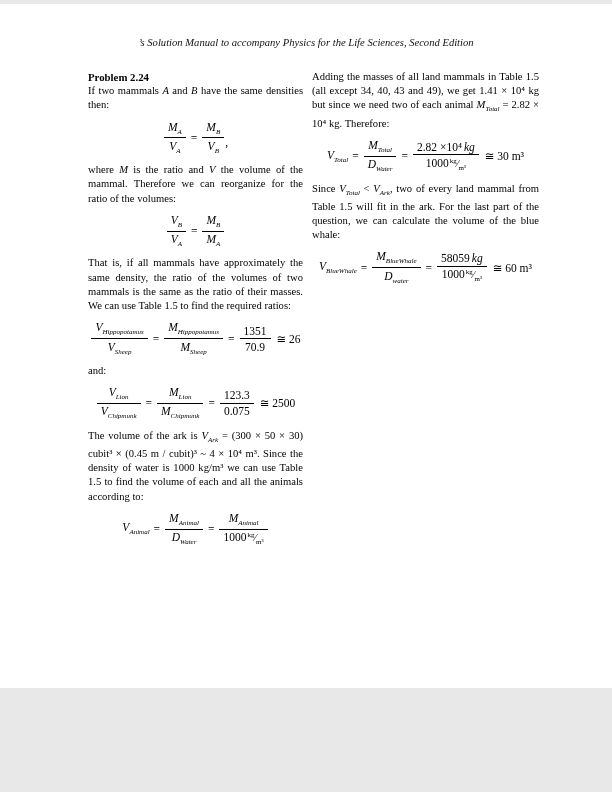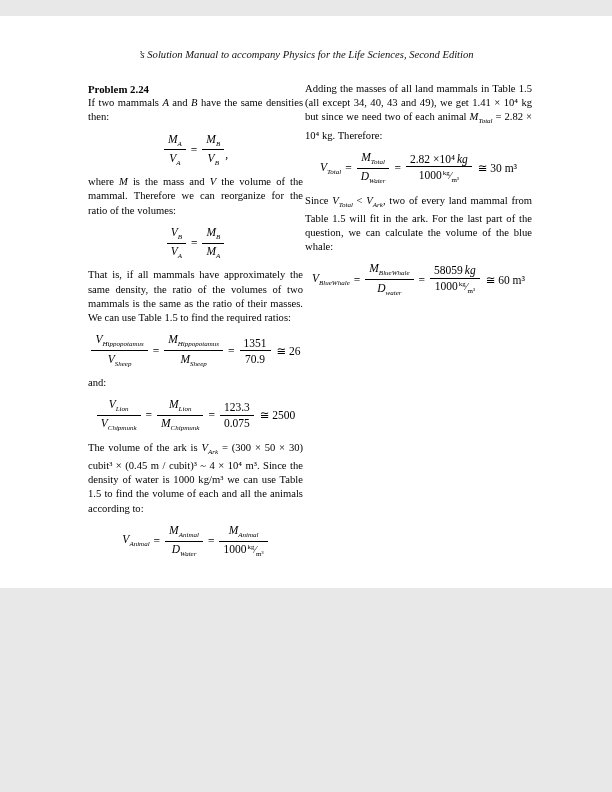--- a/index.html
+++ b/index.html
@@ -1,29 +1,29 @@
 <!DOCTYPE html>
 <html><head>
 <meta charset="utf-8">
 <style>
   html,body { margin:0; padding:0; background:#e8e8e8; }
   .page {
-    position:relative; width:612px; height:572px; margin:16px auto;
+    position:relative; width:612px; height:684px; margin:4px auto;
     background:#ffffff; overflow:hidden;
     font-family:"Liberation Serif","DejaVu Serif",serif; color:#000;
   }
   
   .header {
     position:absolute; top:33px; left:0; right:0;
     text-align:center; font-style:italic; font-size:10.6px; color:#111;
   }
   
   .col { position:absolute; top:66px; font-size:10.6px; line-height:14.2px; }
   .col-left  { left:88px;  width:215px; }
-  .col-right { left:305px; width:227px; }
+  .col-right { left:312px; width:227px; }
   .col p { margin:0; text-align:justify; }
   .prob-title { font-weight:bold; font-size:10.8px; text-align:left; margin:0 0 1px 0; }
   .var { font-style:italic; }
   .vsub { font-style:italic; font-size:7px; }
   
   .eq {
     display:flex; align-items:center; justify-content:center;
     margin:8px 0; font-size:11.5px; line-height:normal; text-align:center;
   }
   .eq .op { margin:0 4px; }
@@ -70,21 +70,21 @@
           <span class="fd"><span class="var">V</span><sub class="vsub">A</sub></span>
         </span>
       <span class="op">=</span>
       <span class="frac">
           <span class="fn"><span class="var">M</span><sub class="vsub">B</sub></span>
           <span class="fd"><span class="var">V</span><sub class="vsub">B</sub></span>
         </span>
       <span class="tail">,</span>
     </div>
 
-    <p><span>where </span><span class="var">M</span><span> is the mass and </span><span class="var">V</span><span> the volume of the mammal. Therefore we can reorganize for the ratio of the volumes:</span></p>
+    <p><span>where </span><span class="var">M</span><span> is the ratio and </span><span class="var">V</span><span> the volume of the mammal. Therefore we can reorganize for the ratio of the volumes:</span></p>
 
     <div class="eq">
       <span class="frac">
           <span class="fn"><span class="var">V</span><sub class="vsub">B</sub></span>
           <span class="fd"><span class="var">V</span><sub class="vsub">A</sub></span>
         </span>
       <span class="op">=</span>
       <span class="frac">
           <span class="fn"><span class="var">M</span><sub class="vsub">B</sub></span>
           <span class="fd"><span class="var">M</span><sub class="vsub">A</sub></span>

